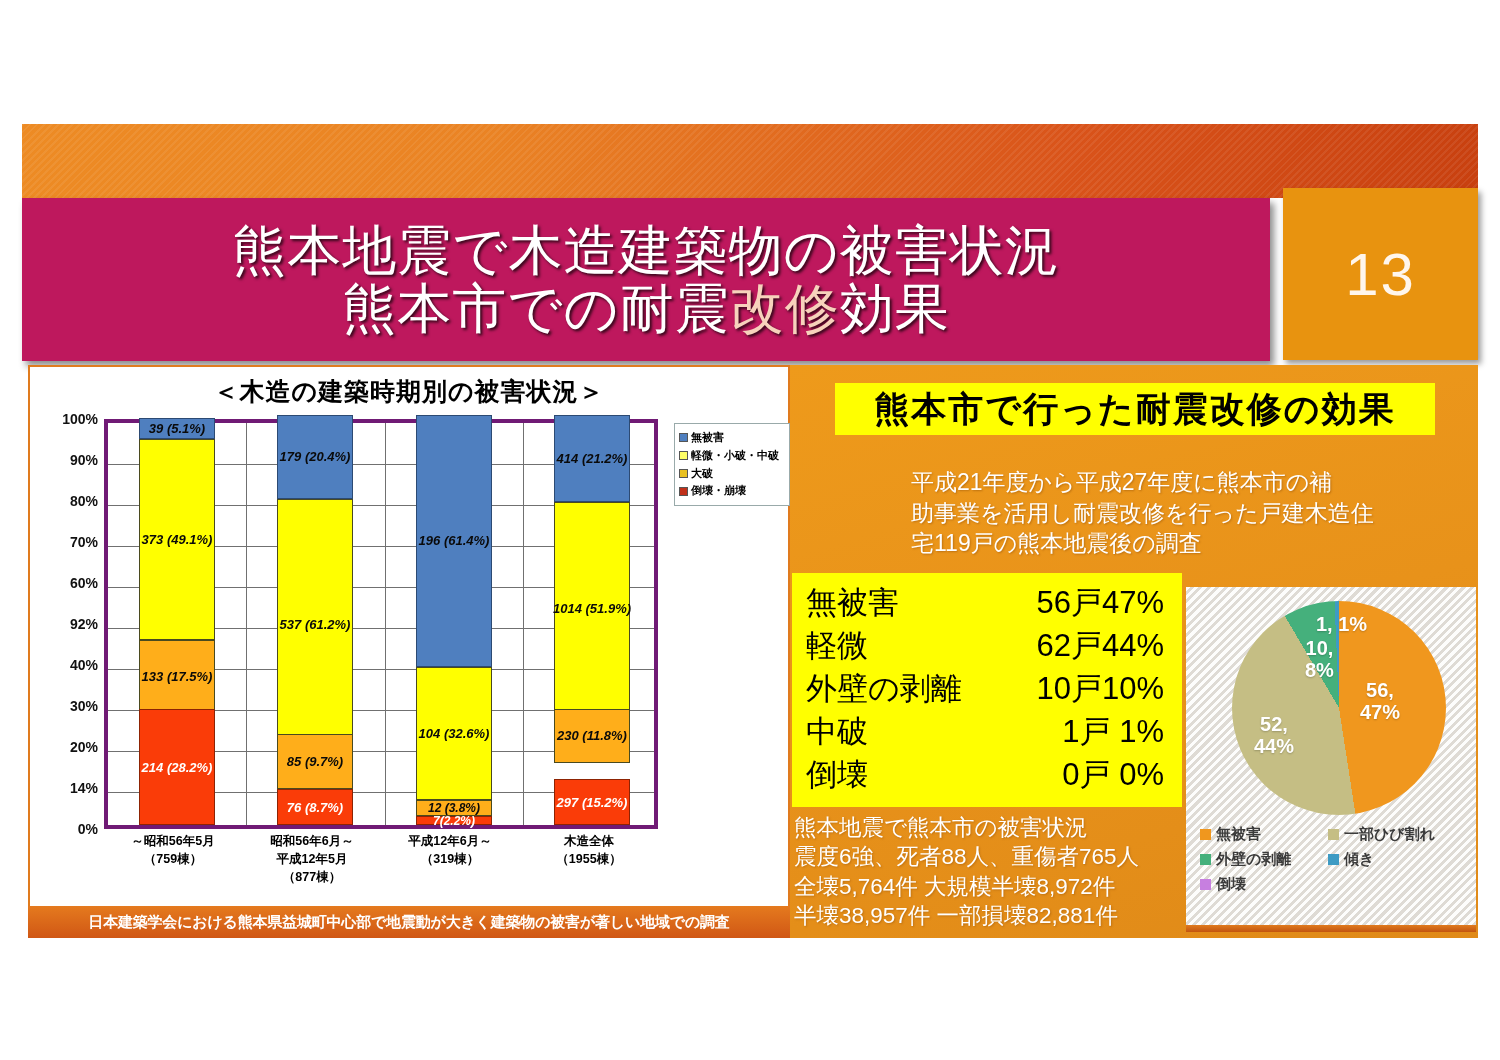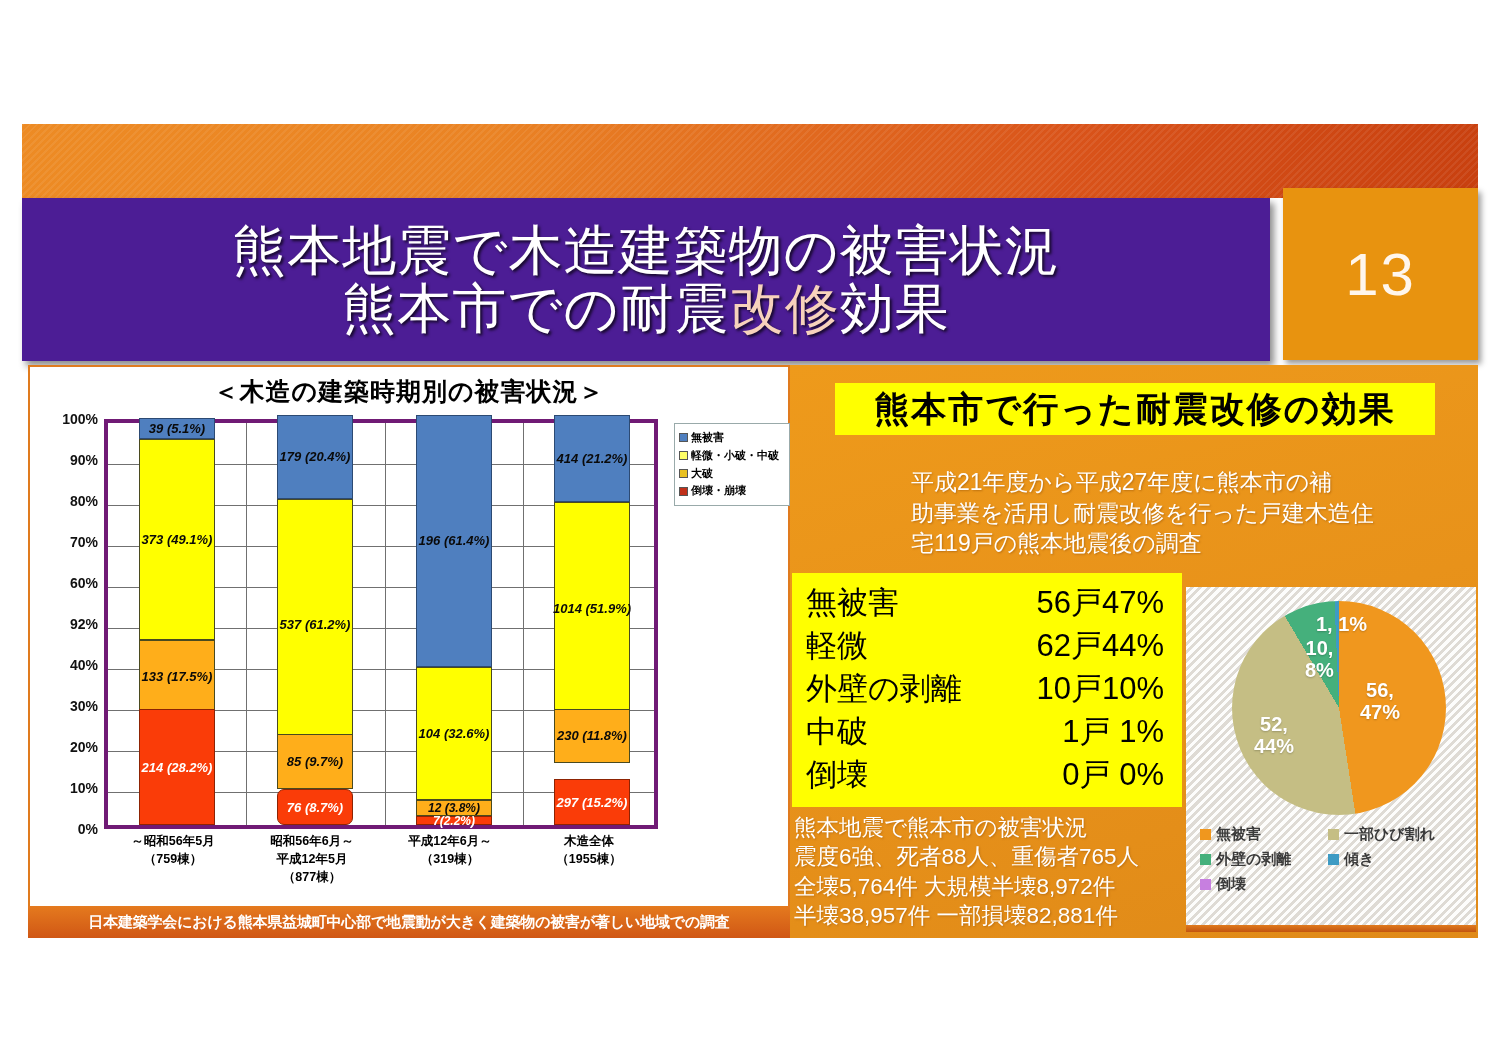--- a/index.html
+++ b/index.html
@@ -15,21 +15,21 @@
   #header-band {
     position: absolute; left: 22px; top: 124px; width: 1456px; height: 74px;
     background: linear-gradient(100deg, #ED8B24 0%, #EA8324 32%, #D9531A 72%, #C8400F 100%);
   }
   #header-band::after{
     content:""; position:absolute; inset:0;
     background: repeating-linear-gradient(135deg, rgba(255,255,255,.07) 0 2px, rgba(0,0,0,0) 2px 5px);
   }
   #title-panel {
     position: absolute; left: 22px; top: 198px; width: 1248px; height: 163px;
-    background: #4c1d95;
+    background: #be185d;
     box-shadow: 4px 5px 7px rgba(0,0,0,.45);
     display: flex; align-items: center; justify-content: center;
   }
   #title-text {
     text-align: center; color: #ffffff;
     font-size: 54px; line-height: 1.06; font-weight: 500;
     letter-spacing: 1px;
     text-shadow: 2px 2px 3px rgba(0,0,0,.75);
   }
   #title-line2 .hl { color: #F7D2BC; }
@@ -203,21 +203,21 @@
     <div id="ylabels">
       <div class="ytick" style="top:0px;">100%</div>
       <div class="ytick" style="top:41px;">90%</div>
       <div class="ytick" style="top:82px;">80%</div>
       <div class="ytick" style="top:123px;">70%</div>
       <div class="ytick" style="top:164px;">60%</div>
       <div class="ytick" style="top:205px;">92%</div>
       <div class="ytick" style="top:246px;">40%</div>
       <div class="ytick" style="top:287px;">30%</div>
       <div class="ytick" style="top:328px;">20%</div>
-      <div class="ytick" style="top:369px;">10%</div>
+      <div class="ytick" style="top:369px;">14%</div>
       <div class="ytick" style="top:410px;">0%</div>
     </div>
 
     <div id="plot">
       <div class="gridline" style="top:41px;"></div>
       <div class="gridline" style="top:82px;"></div>
       <div class="gridline" style="top:123px;"></div>
       <div class="gridline" style="top:164px;"></div>
       <div class="gridline" style="top:205px;"></div>
       <div class="gridline" style="top:246px;"></div>
@@ -232,21 +232,21 @@
         <div class="seg blue" style="bottom:385.9px; height:20.9px;">39 (5.1%)</div>
         <div class="seg yellow" style="bottom:184.6px; height:201.3px;">373 (49.1%)</div>
         <div class="seg orange" style="bottom:112.9px; height:71.7px;">133 (17.5%)</div>
         <div class="seg red" style="bottom:0px;     height:115.6px;">214 (28.2%)</div>
       </div>
 
       <div class="bar" style="left:169px;">
         <div class="seg blue" style="bottom:326.3px; height:83.6px;">179 (20.4%)</div>
         <div class="seg yellow" style="bottom:75.4px;  height:250.9px;">537 (61.2%)</div>
         <div class="seg orange" style="bottom:35.7px;  height:55px;">85 (9.7%)</div>
-        <div class="seg red" style="bottom:0px;     height:35.7px;border-radius:7px;">76 (8.7%)</div>
+        <div class="seg red" style="bottom:0px;     height:35.7px;">76 (8.7%)</div>
       </div>
 
       <div class="bar" style="left:308px;">
         <div class="seg blue" style="bottom:158.2px; height:251.7px;">196 (61.4%)</div>
         <div class="seg yellow" style="bottom:24.6px;  height:133.7px;">104 (32.6%)</div>
         <div class="seg orange tiny" style="bottom:9.0px; height:15.6px;">12 (3.8%)</div>
         <div class="seg red tiny" style="bottom:0px;   height:9.0px;">7(2.2%)</div>
       </div>
 
       <div class="bar" style="left:446px;">

